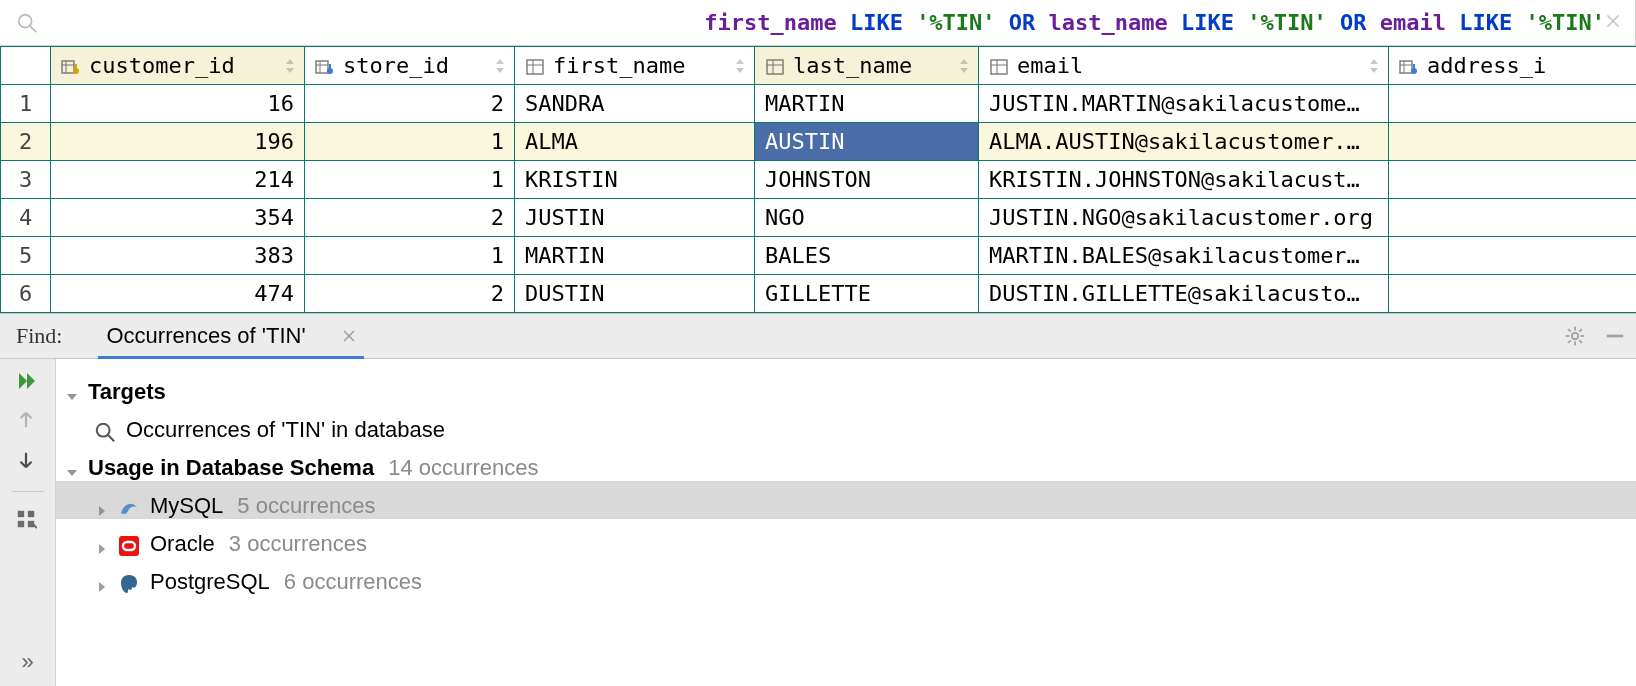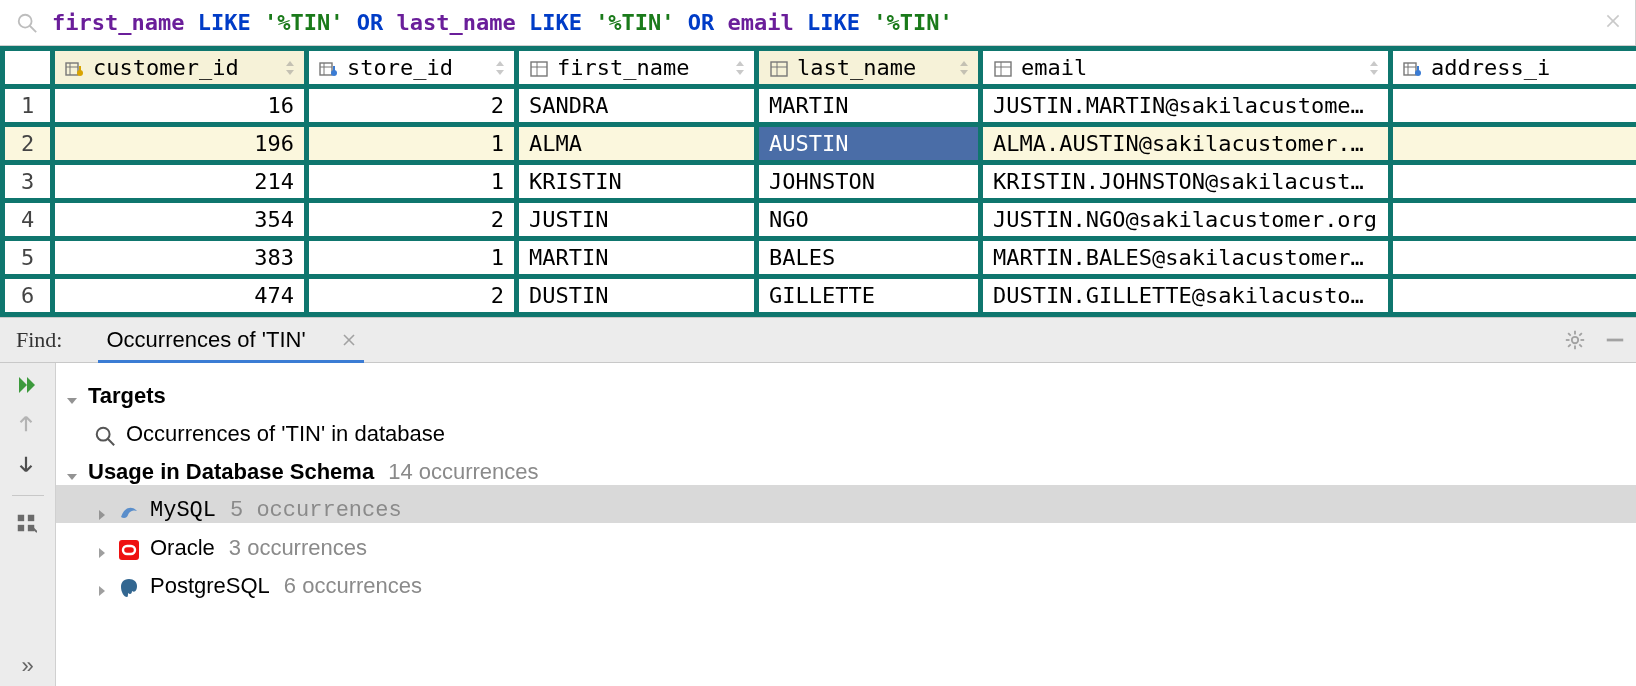--- a/index.html
+++ b/index.html
@@ -1,29 +1,29 @@
 <!DOCTYPE html>
 <html><head>
 <meta charset="utf-8">
 <style>
   * { box-sizing: border-box; margin: 0; padding: 0; }
   html, body { width: 1636px; height: 686px; font-family: "Menlo","Consolas",monospace; font-size: 22px; background: #fff; color: #000; overflow: hidden; }
 
   
   .filter-bar { display:flex; align-items:center; height:46px; border:1px solid #d0d0d0; border-top:none; border-left:none; padding:0 10px 0 16px; }
   .filter-bar .search-icon { width:22px; height:22px; opacity:.55; flex:0 0 auto; margin-right:14px; }
-  .filter-bar .expr { flex:1 1 auto; font-family:"Menlo","Consolas",monospace; font-weight:700; white-space:nowrap; overflow:hidden; }
+  .filter-bar .expr { flex:1 1 auto; font-family:"Menlo","Consolas",monospace; font-weight:700; white-space:nowrap; overflow:hidden;text-align:right; }
   .kw   { color:#003cc7; }
   .ident{ color:#6a1e9a; }
   .str  { color:#1a7a1a; }
   .filter-bar .close-icon { width:20px; height:20px; opacity:.45; cursor:pointer; }
 
   
   .grid { border-collapse:collapse; table-layout:fixed; width:1636px; }
-  .grid th, .grid td { border:5px solid #0f766e; height:38px; padding:0 10px; font-weight:400; white-space:nowrap; overflow:hidden; text-overflow:ellipsis; }
+  .grid th, .grid td { border:1px solid #0f766e; height:38px; padding:0 10px; font-weight:400; white-space:nowrap; overflow:hidden; text-overflow:ellipsis; }
   .grid th { background:#fff; text-align:left; position:relative; }
   .grid th.hl { background:#f6f2d8; }
   .grid th .col-icon { display:inline-block; vertical-align:middle; margin-right:8px; }
   .grid th .sorter { position:absolute; right:8px; top:50%; transform:translateY(-50%); opacity:.45; }
   .grid .rownum { width:50px; text-align:center; background:#fff; color:#444; }
   .grid td.num { text-align:right; font-variant-numeric:tabular-nums; }
   .grid tr.hl td { background:#fbf7dd; }
   .grid tr.hl td.rownum { background:#fbf7dd; }
   .grid td.sel { background:#4a6da7 !important; color:#fff; }
   .col-cust { width:254px; }
@@ -47,21 +47,21 @@
   
   .find-body { height:328px; }
   .find-gutter { width:56px; background:#ececec; border-right:1px solid #d0d0d0; display:flex; flex-direction:column; align-items:center; padding-top:10px; gap:14px; }
   .find-gutter .gbtn { width:26px; height:26px; opacity:.55; cursor:pointer; }
   .find-gutter .gbtn.on { opacity:1; }
   .find-gutter .sep { width:32px; height:1px; background:#c8c8c8; margin:2px 0; }
   .find-gutter .more { margin-top:auto; margin-bottom:12px; font-family:sans-serif; color:#666; }
 
   .tree { flex:1 1 auto; font-family:-apple-system,Helvetica,Arial,sans-serif; padding-top:8px; overflow:hidden; }
   .tree-row { display:flex; align-items:flex-end; height:38px; padding-left:8px; }
-  .tree-row.selected { background:#d9d9d9;font-family:Liberation Mono, monospace; }
+  .tree-row.selected { background:#d9d9d9; }
   .tree-row .disclosure { width:16px; height:16px; margin-right:8px; opacity:.7; }
   .tree-row .ind1 { width:30px; }
   .tree-row .node-icon { width:22px; height:22px; margin-right:10px; }
   .tree-row .label { color:#000; }
   .tree-row .label.bold { font-weight:700; }
   .tree-row .meta { color:#8a8a8a; margin-left:14px; }
 
   
   svg { display:block; }
 </style>

